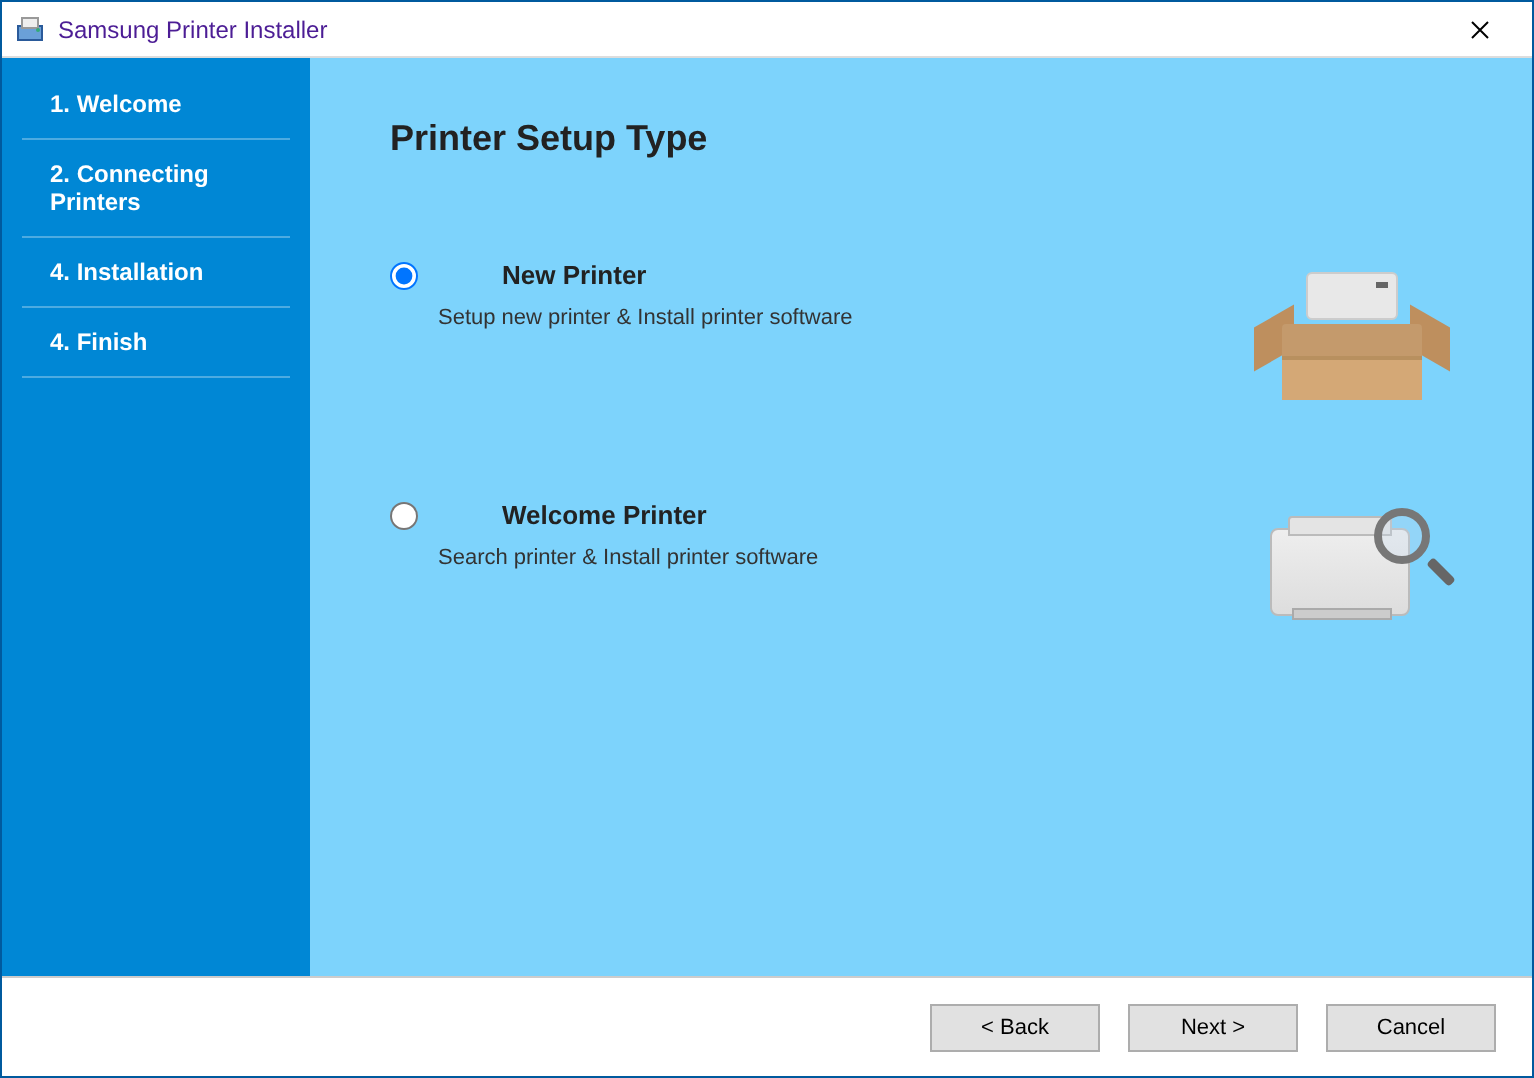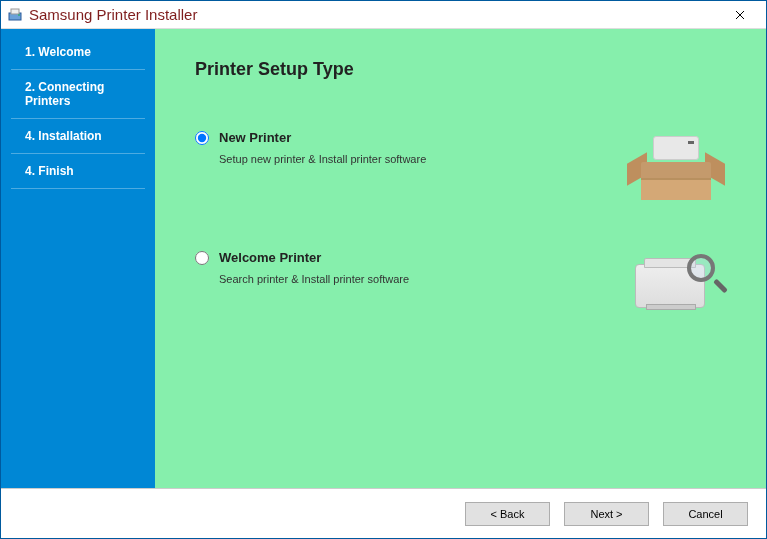--- a/index.html
+++ b/index.html
@@ -1,34 +1,34 @@
 <!DOCTYPE html>
 <html><head>
   <meta charset="utf-8">
   <style>
     * { box-sizing: border-box; margin: 0; padding: 0; font-family: 'Segoe UI', Tahoma, sans-serif; }
     body { width: 767px; height: 539px; border: 1px solid #005a9e; background: #fff; display: flex; flex-direction: column; }
     
     .titlebar { height: 28px; background: #fff; display: flex; align-items: center; padding: 0 6px; border-bottom: 1px solid #ddd; }
     .titlebar-icon { width: 16px; height: 16px; margin-right: 6px; display: inline-flex; align-items: center; justify-content: center; }
-    .titlebar-text { font-size: 15px; color: #7f1d1d; flex: 1; }
+    .titlebar-text { font-size: 12px; color: #4c1d95; flex: 1; }
     .titlebar-close { width: 40px; height: 26px; display: flex; align-items: center; justify-content: center; cursor: pointer; }
     
     .body-area { flex: 1; display: flex; overflow: hidden; }
     
     .sidebar { width: 154px; background: #0087d5; color: #fff; padding-top: 6px; }
     .sidebar-item { padding: 10px 14px; color: #fff; font-size: 12px; font-weight: bold; border-bottom: 1px solid rgba(255,255,255,0.3); margin: 0 10px; }
     .sidebar-item.active { color: #fff; font-weight: bold; }
     
-    .main { flex: 1; padding: 30px 40px 20px 40px; background: #86efac; }
+    .main { flex: 1; padding: 30px 40px 20px 40px; background: #7dd3fc; }
     .main-title { font-size: 18px; font-weight: bold; color: #222; margin-bottom: 50px; }
     
     .option { display: flex; align-items: flex-start; margin-bottom: 50px; }
     .option-text { flex: 1; }
-    .option-heading { display: flex; align-items: center; margin-bottom: 8px; }
+    .option-heading { display: flex; align-items: center; margin-bottom: 8px; gap: 32px; }
     .option-radio { width: 14px; height: 14px; margin-right: 10px; cursor: pointer; }
     .option-label { font-size: 13px; font-weight: bold; color: #222; }
     .option-desc { font-size: 11px; color: #333; margin-left: 24px; }
     .option-image { width: 100px; height: 70px; display: flex; align-items: center; justify-content: center; }
     
     .footer { height: 50px; border-top: 1px solid #ccc; display: flex; align-items: center; justify-content: flex-end; padding: 0 18px; gap: 14px; background: #fff; }
     .btn { width: 85px; height: 24px; font-size: 11px; background: #e1e1e1; border: 1px solid #adadad; cursor: pointer; }
 
     
     .img-box { position: relative; width: 90px; height: 70px; }

